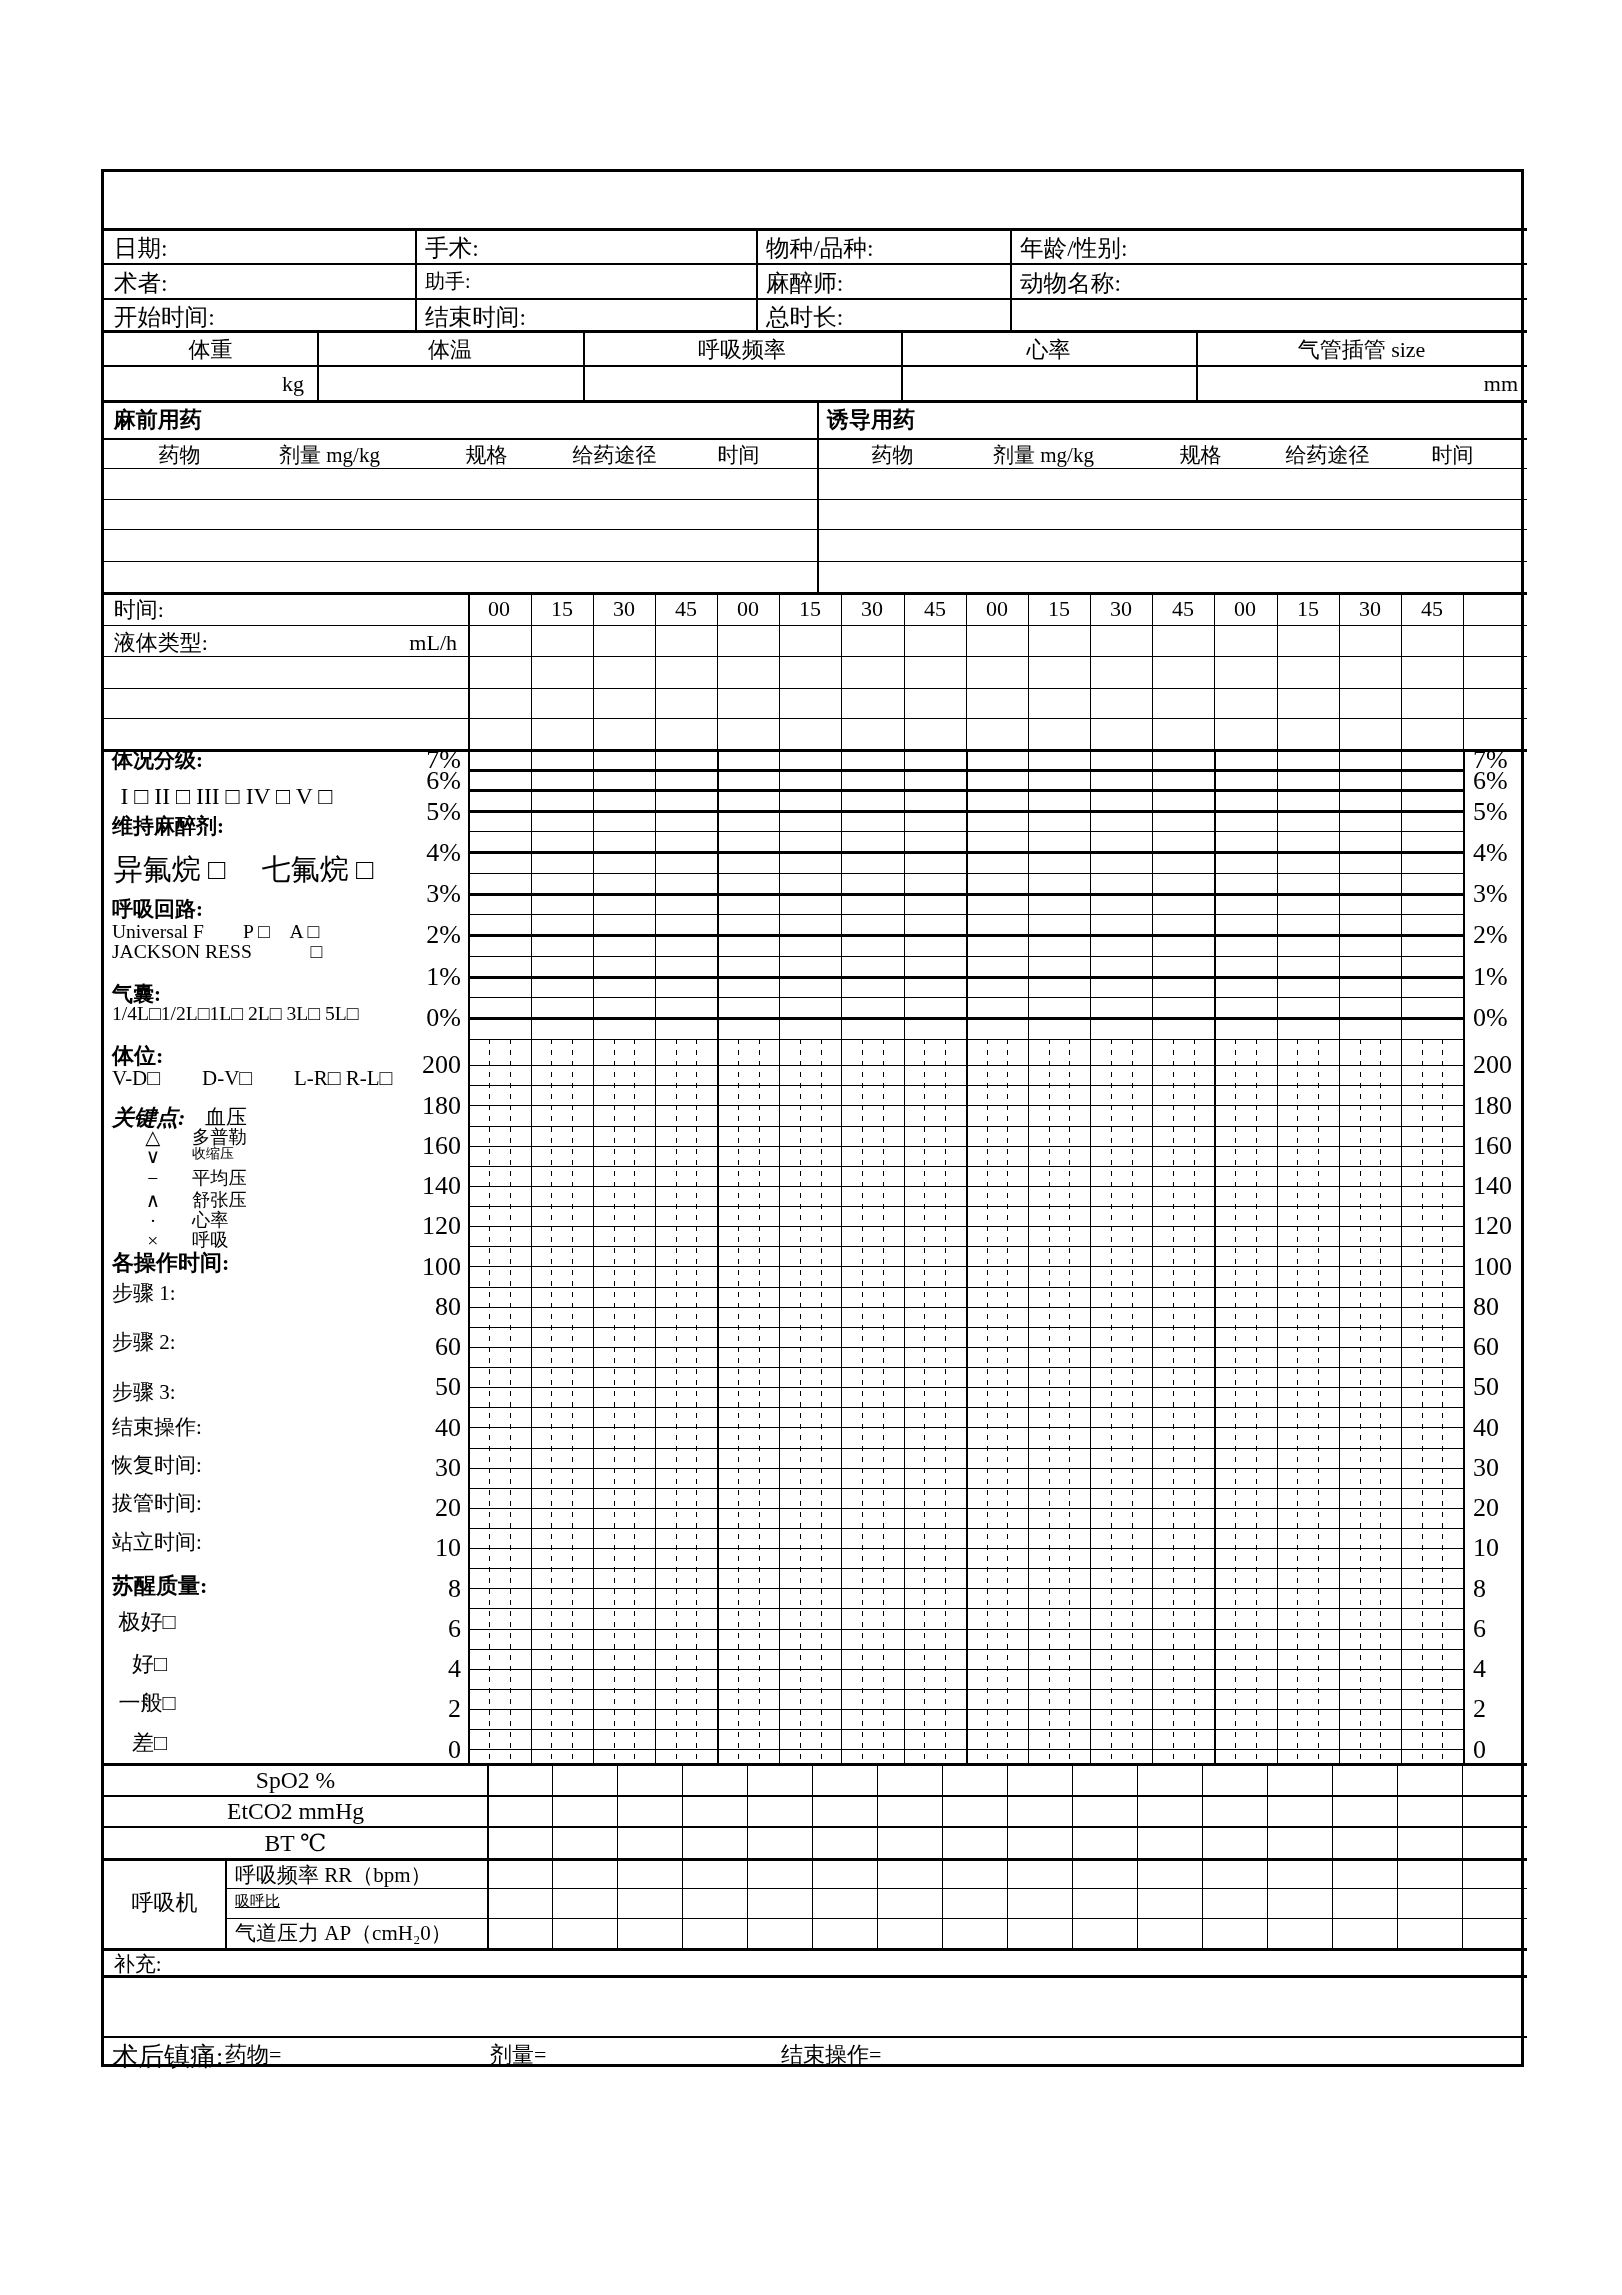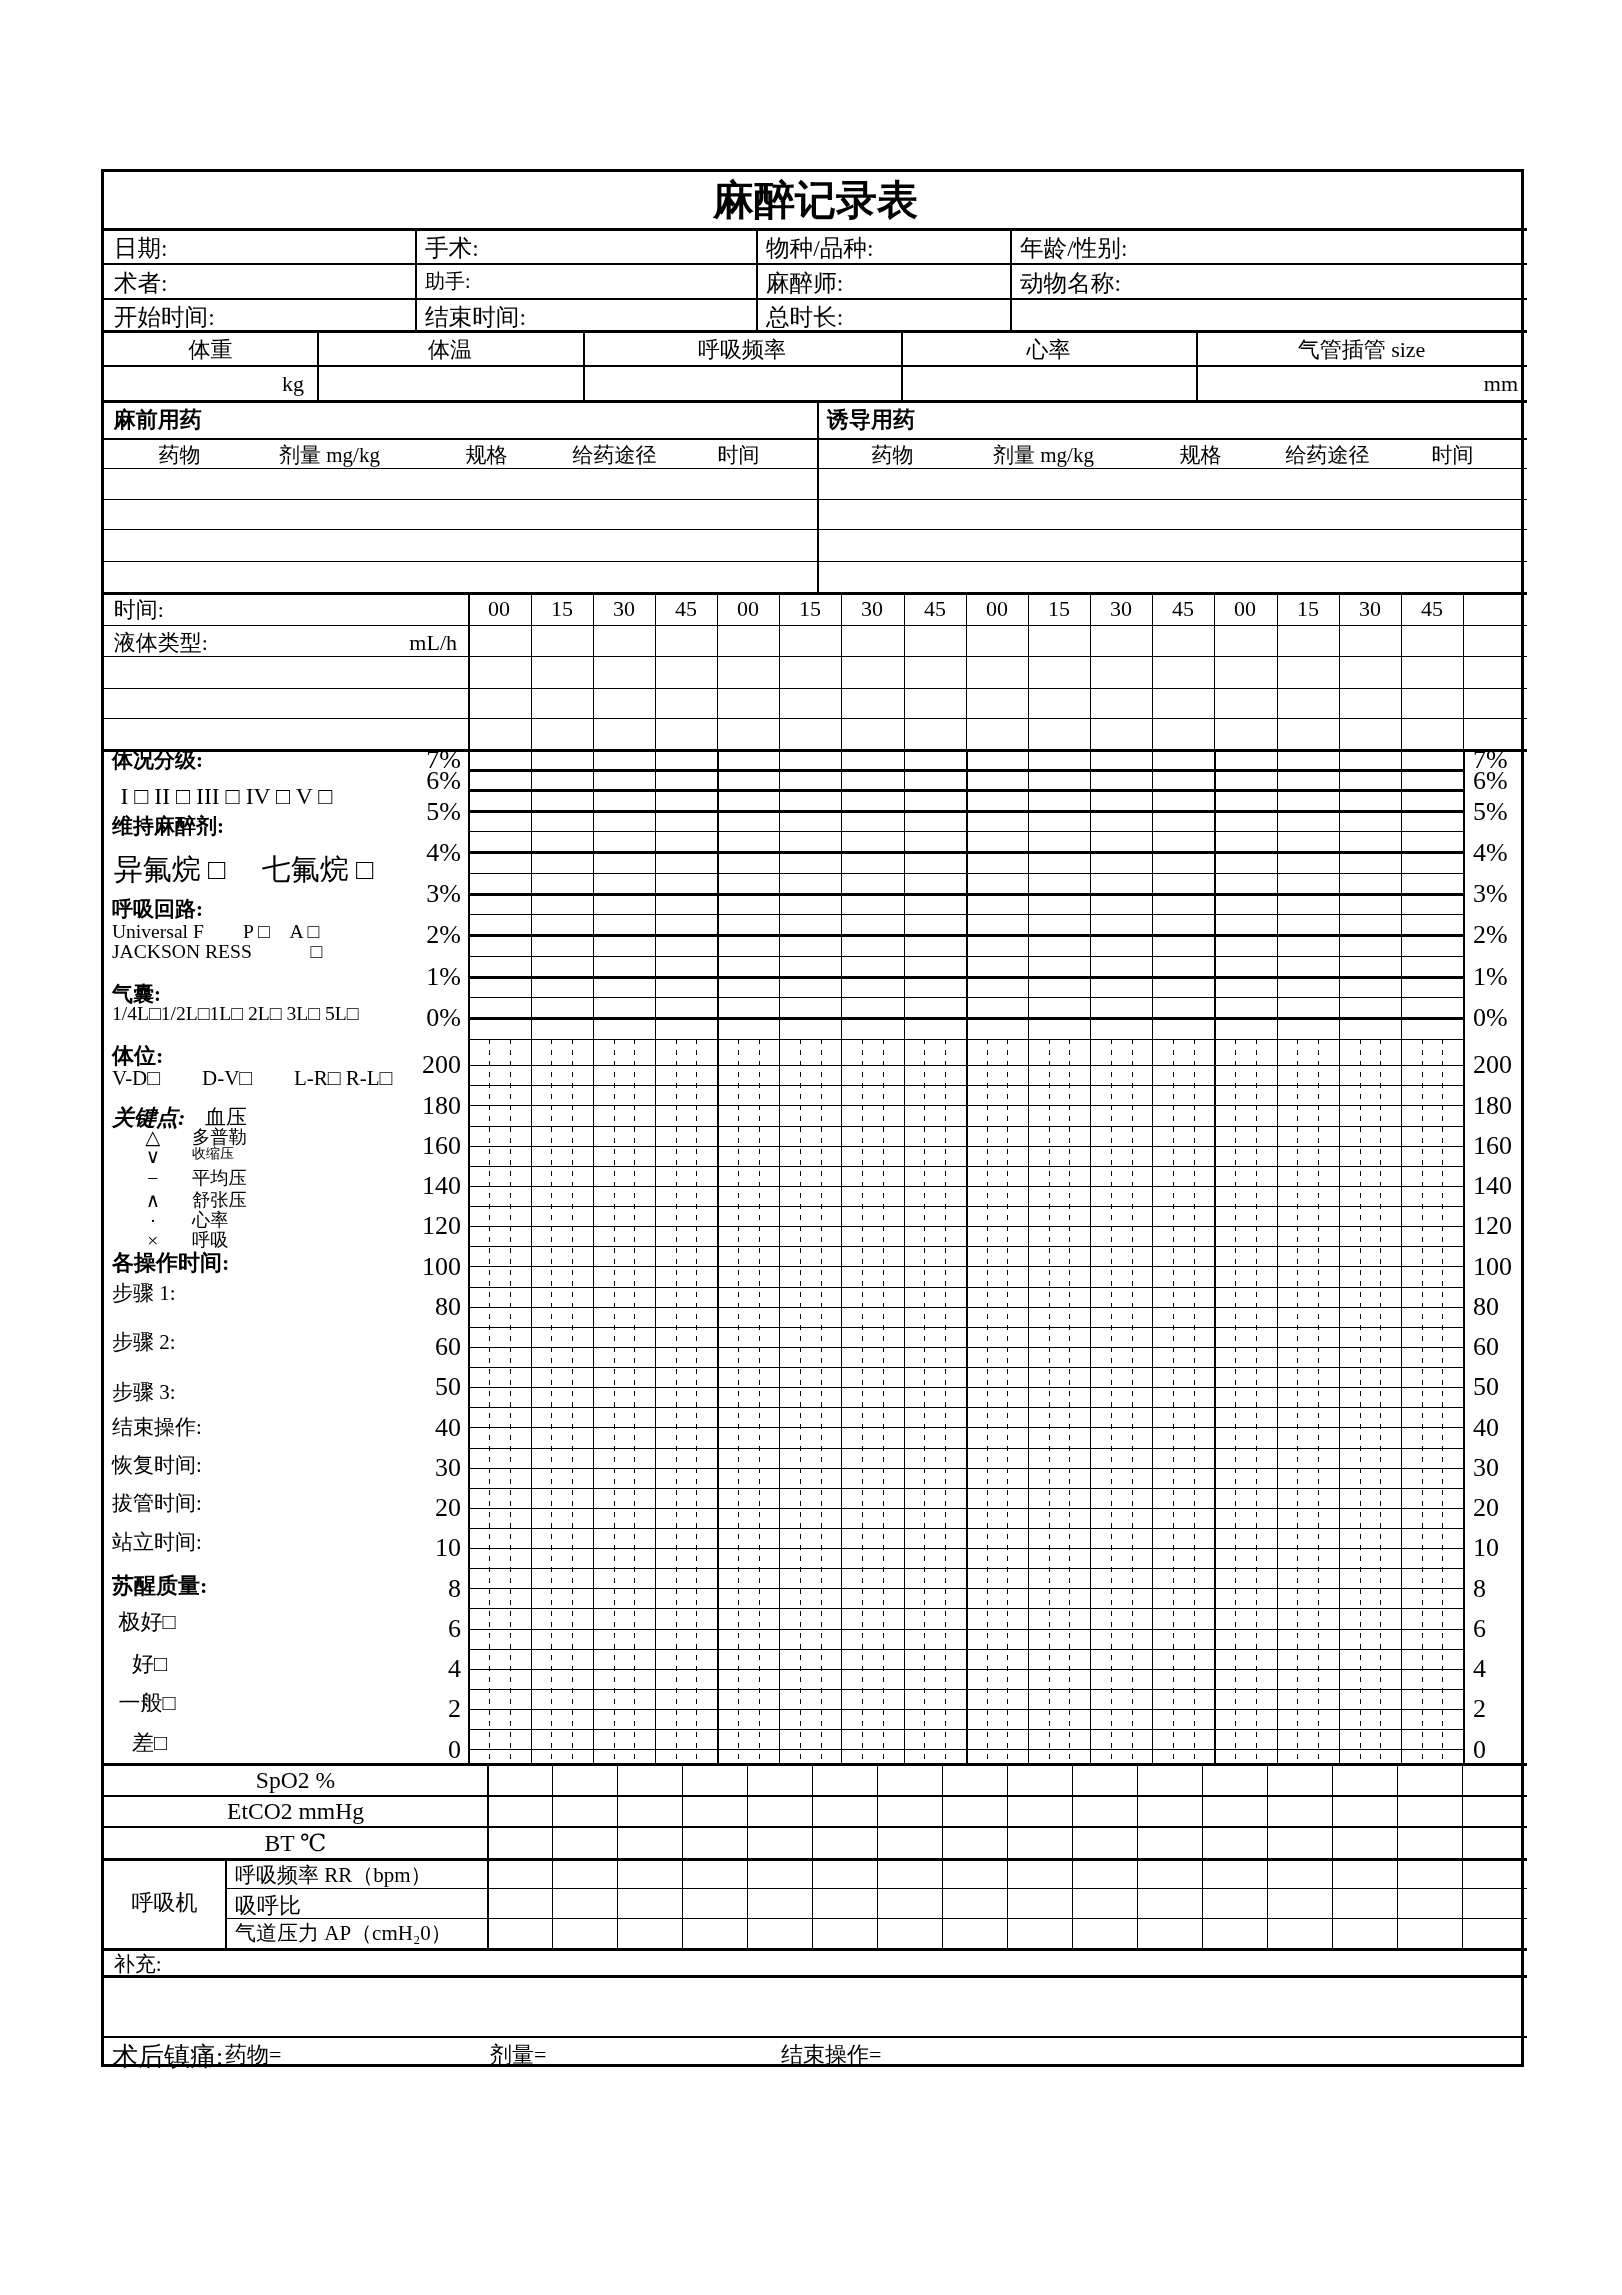--- a/index.html
+++ b/index.html
@@ -16,21 +16,20 @@
   .r{text-align:right;}
   .scale{font-size:26px;height:31px;line-height:31px;}
   .tick{font-size:22px;line-height:33px;text-align:center;}
   .panel{font-size:21px;}
 </style>
 </head>
 <body>
 
 <div class="a" id="form">
 
-  <div class="a t b c" style="left:0;top:3.9px;width:1423px;font-size:41px;line-height:48px;">麻醉记录表</div>
 
   <div class="a t" style="left:9.8px;top:62px;font-size:23.6px;">日期:</div>
   <div class="a t" style="left:321px;top:62px;font-size:23.6px;">手术:</div>
   <div class="a t" style="left:662px;top:62px;font-size:23.6px;">物种/品种:</div>
   <div class="a t" style="left:916px;top:62px;font-size:23.6px;">年龄/性别:</div>
 
   <div class="a t" style="left:9.8px;top:97px;font-size:23.6px;">术者:</div>
   <div class="a t" style="left:321px;top:97px;font-size:20px;">助手:</div>
   <div class="a t" style="left:662px;top:97px;font-size:23.6px;">麻醉师:</div>
   <div class="a t" style="left:916px;top:97px;font-size:23.6px;">动物名称:</div>
@@ -96,21 +95,21 @@
 
   <div class="a" style="left:364px;top:577px;width:995px;height:290px;"></div>
   <div class="a" style="left:364px;top:867px;width:995px;height:724px;"></div>
 
   <div class="a t c" style="left:0;top:1594px;width:383px;font-size:23.6px;">SpO2 %</div>
   <div class="a t c" style="left:0;top:1625px;width:383px;font-size:23.6px;">EtCO2 mmHg</div>
   <div class="a t c" style="left:0;top:1657px;width:383px;font-size:23.6px;">BT ℃</div>
 
   <div class="a t c" style="left:0;top:1717px;width:121px;font-size:22px;">呼吸机</div>
   <div class="a t" style="left:131px;top:1690px;font-size:21px;">呼吸频率 RR（bpm）</div>
-  <div class="a t" style="left:131px;top:1720px;font-size:22px;">吸呼比</div>
+  <div class="a t" style="left:131px;top:1720px;font-size:15px;text-decoration:underline;">吸呼比</div>
   <div class="a t" style="left:131px;top:1748px;font-size:21px;">气道压力 AP（cmH₂0）</div>
 
   <div class="a" style="left:383px;top:1591px;width:1040px;height:31px;"></div>
   <div class="a" style="left:383px;top:1623px;width:1040px;height:31px;"></div>
   <div class="a" style="left:383px;top:1654px;width:1040px;height:31px;"></div>
   <div class="a" style="left:383px;top:1686px;width:1040px;height:30px;"></div>
   <div class="a" style="left:383px;top:1716px;width:1040px;height:30px;"></div>
   <div class="a" style="left:383px;top:1746px;width:1040px;height:30px;"></div>
 
   <div class="a t" style="left:9.8px;top:1779px;font-size:21px;">补充:</div>

